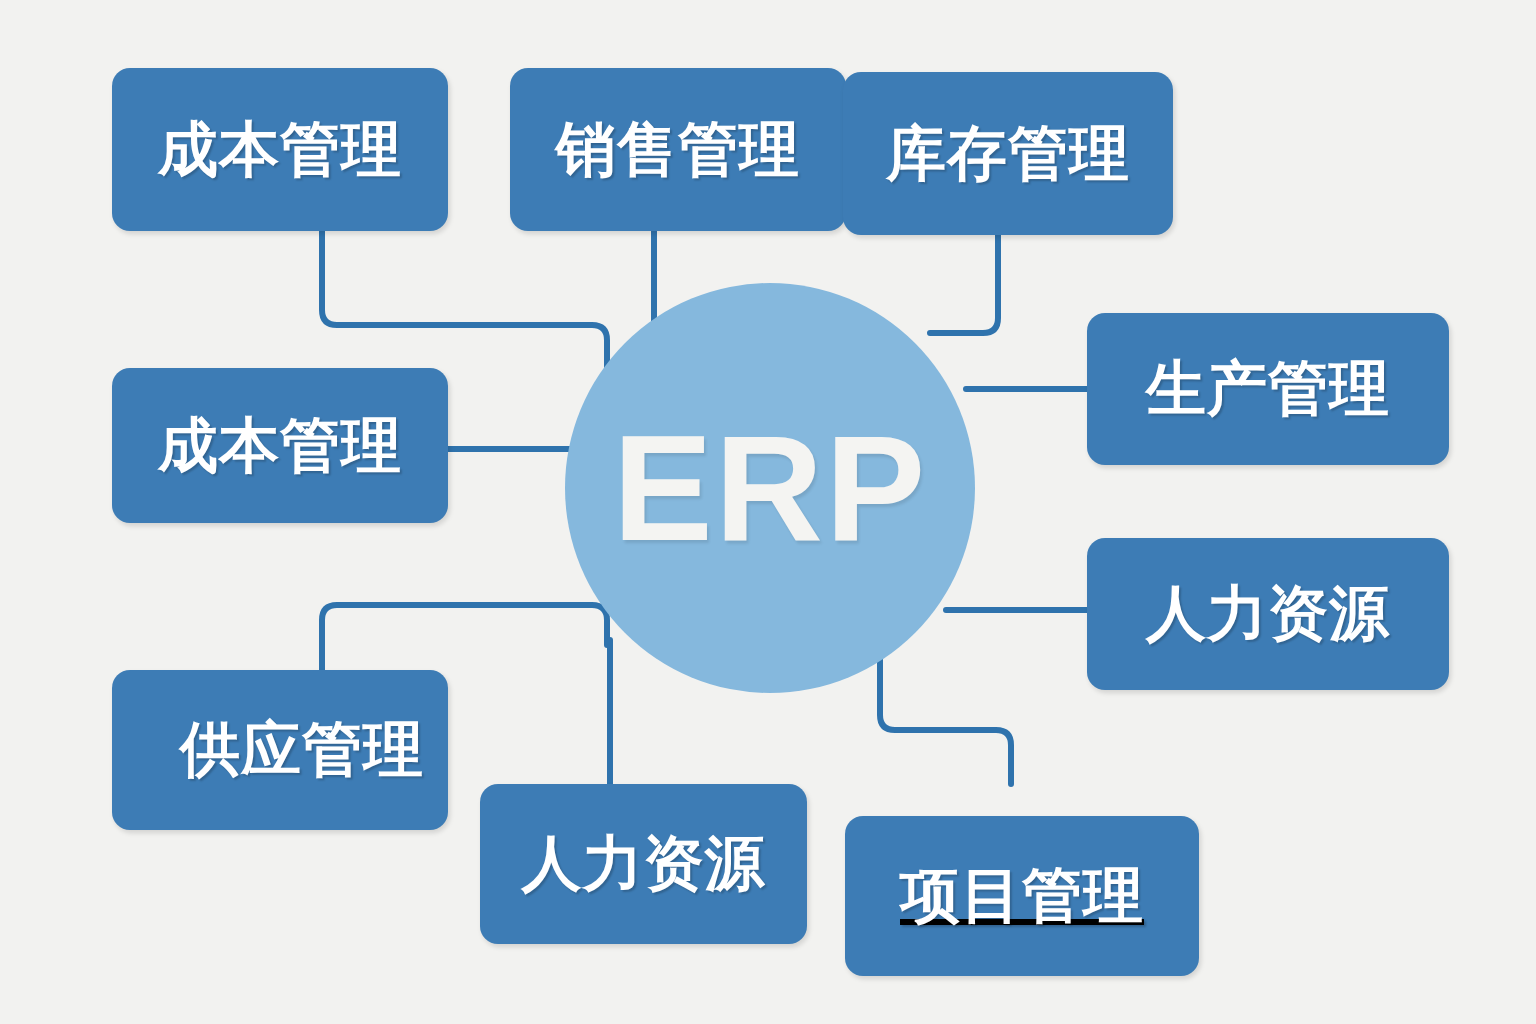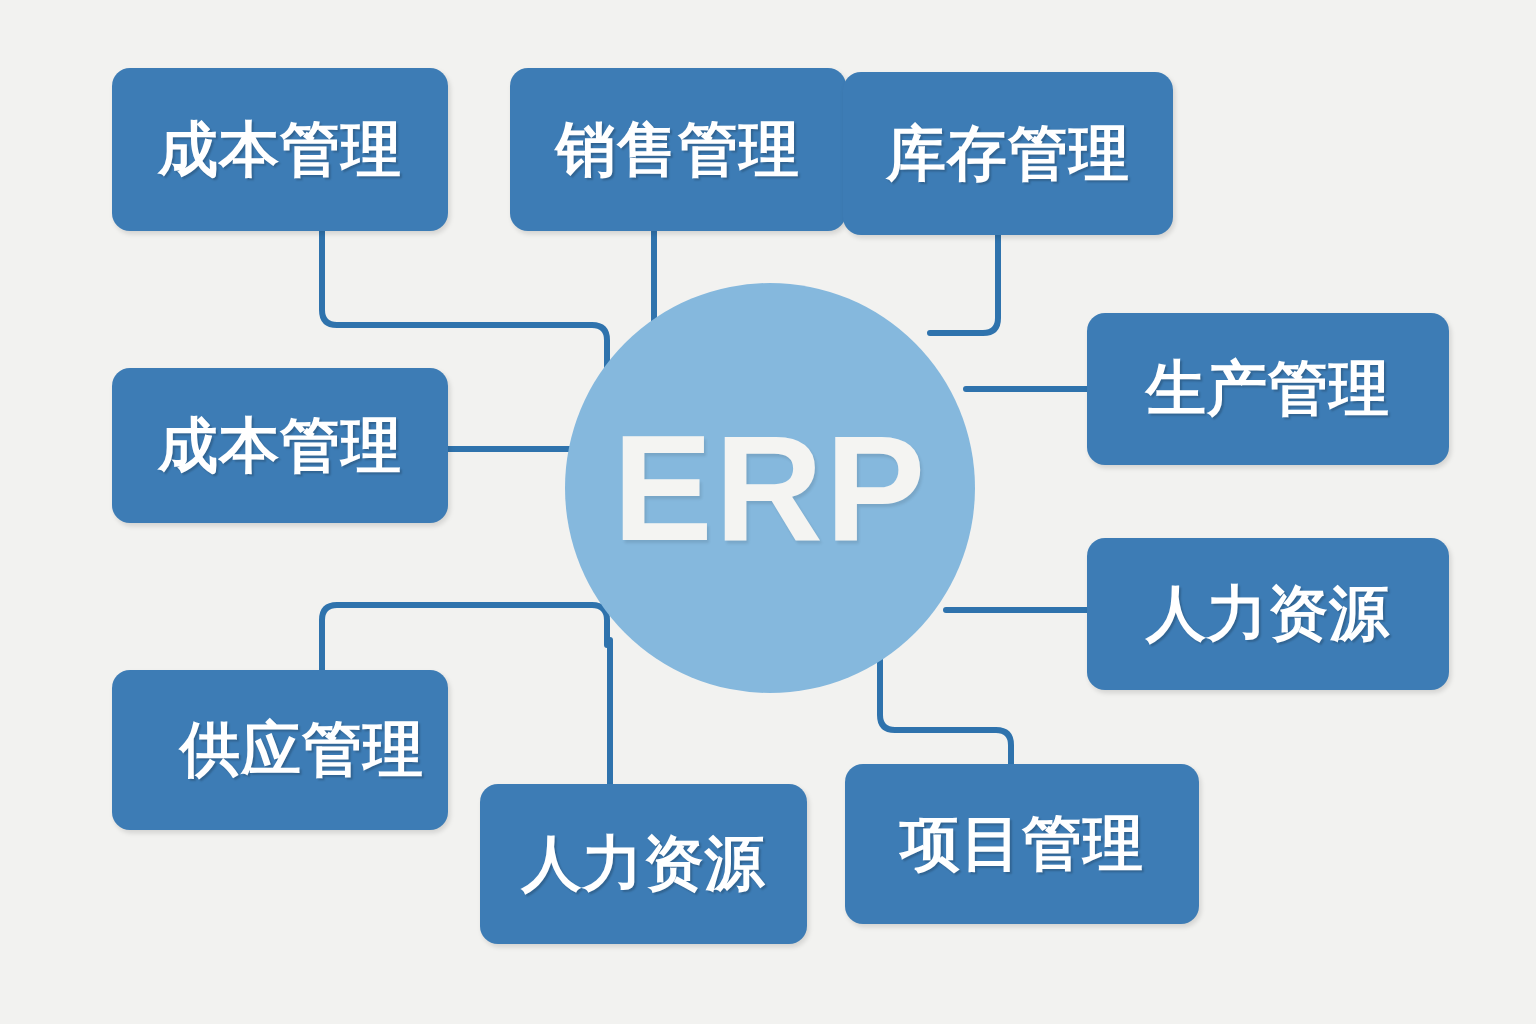--- a/index.html
+++ b/index.html
@@ -68,21 +68,21 @@
 
   
   #node-0 { left: 112px;  top: 68px;  width: 336px; height: 163px; }
   #node-1 { left: 478px;  top: 68px;  width: 336px; height: 163px; margin-left: 32px; }
   #node-2 { left: 843px;  top: 72px;  width: 330px; height: 163px; }
   #node-3 { left: 112px;  top: 368px; width: 336px; height: 155px; }
   #node-4 { left: 1087px; top: 313px; width: 362px; height: 152px; text-align: center; }
   #node-5 { left: 1087px; top: 538px; width: 362px; height: 152px; }
   #node-6 { left: 112px;  top: 670px; width: 336px; height: 160px; padding-left: 44px; }
   #node-7 { left: 480px;  top: 784px; width: 327px; height: 160px; }
-  #node-8 { left: 845px;  top: 764px; width: 354px; height: 160px; }
+  #node-8 { left: 845px;  top: 816px; width: 354px; height: 160px; text-decoration: underline; }
   #hub    { left: 565px;  top: 283px; width: 410px; height: 410px; }
 </style>
 </head>
 <body>
 
 <div id="stage">
 
   <svg id="connectors" viewBox="0 0 1536 1024" width="1536" height="1024" aria-hidden="true">
     <g fill="none" stroke="#2f73ad" stroke-width="6" stroke-linecap="round" stroke-linejoin="round">
 

